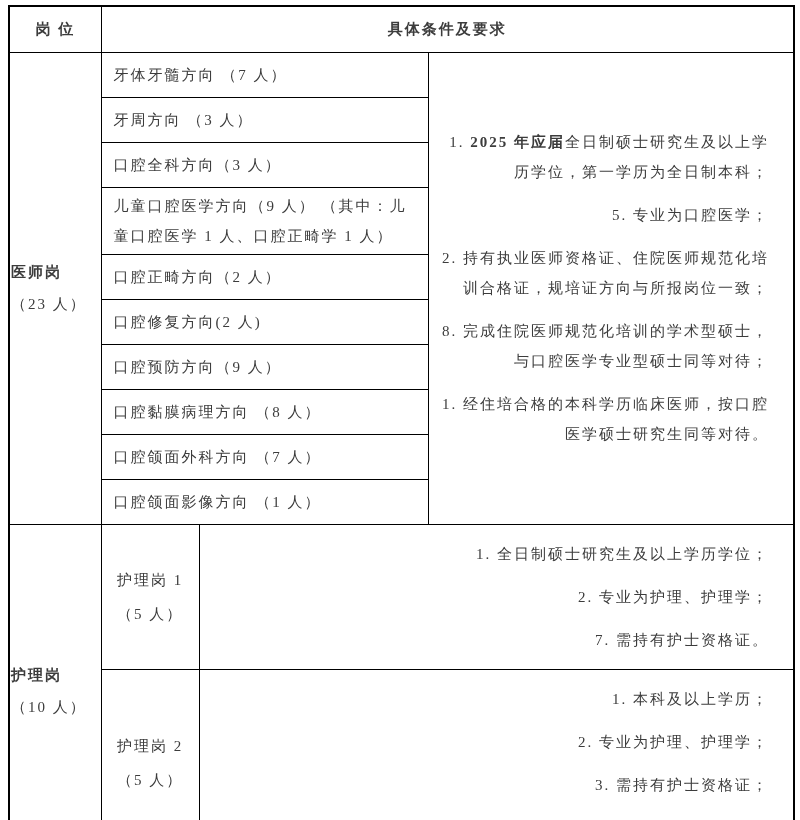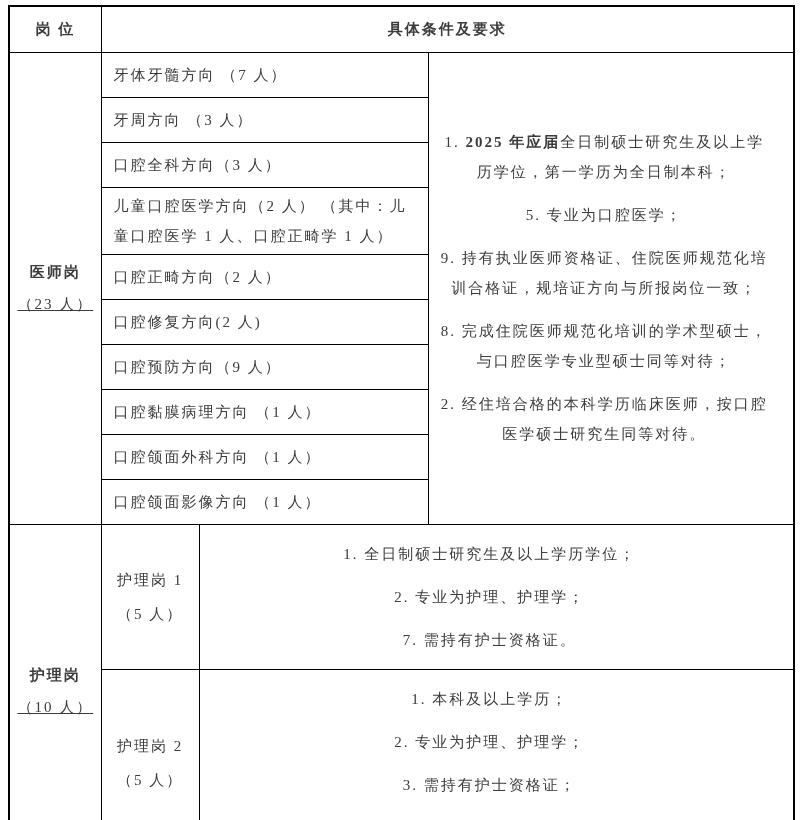--- a/index.html
+++ b/index.html
@@ -44,42 +44,40 @@
   tr.h-tall { height: 67px; }
   tr.h-nurse1 { height: 117px; }
   tr.h-nurse2 { height: 159px; }
 
   td.headcell {
     text-align: center;
     font-weight: bold;
     font-size: 16px;
   }
   td.postcell {
-    text-align: center;
   }
   td.postcell .post-title {
     font-weight: bold;
     display: block;
     line-height: 32px;
   }
   td.postcell .post-count {
     display: block;
     line-height: 32px;
-    text-decoration: underline;
   }
   td.dircell {
     padding-left: 12px;
     padding-right: 8px;
     text-align: left;
     margin-top: 28px;
   }
   td.reqcell {
     padding-left: 11px;
     padding-right: 24px;
-    text-align: center;
+    text-align: right;
   }
   td.reqcell p {
     margin: 13px 0;
     line-height: 30px;
   }
   .bold { font-weight: bold; }
   td.subpostcell {
     text-align: center;
   }
   td.subpostcell .sub-line {
@@ -107,48 +105,48 @@
 
     <tr class="h-std">
       <td class="postcell" rowspan="10">
         <span class="post-title">医师岗</span>
         <span class="post-count">（23 人）</span>
       </td>
       <td class="dircell" colspan="2">牙体牙髓方向 （7 人）</td>
       <td class="reqcell" rowspan="10">
         <p><span>1. </span><span class="bold">2025 年应届</span><span>全日制硕士研究生及以上学历学位，第一学历为全日制本科；</span></p>
         <p>5. 专业为口腔医学；</p>
-        <p>9. 持有执业医师资格证、住院医师规范化培训合格证，规培证方向与所报岗位一致；</p>
+        <p>2. 持有执业医师资格证、住院医师规范化培训合格证，规培证方向与所报岗位一致；</p>
         <p>8. 完成住院医师规范化培训的学术型硕士，与口腔医学专业型硕士同等对待；</p>
-        <p>2. 经住培合格的本科学历临床医师，按口腔医学硕士研究生同等对待。</p>
+        <p>1. 经住培合格的本科学历临床医师，按口腔医学硕士研究生同等对待。</p>
       </td>
     </tr>
     <tr class="h-std">
       <td class="dircell" colspan="2">牙周方向 （3 人）</td>
     </tr>
     <tr class="h-std">
       <td class="dircell" colspan="2">口腔全科方向（3 人）</td>
     </tr>
     <tr class="h-tall">
-      <td class="dircell" colspan="2">儿童口腔医学方向（2 人） （其中：儿童口腔医学 1 人、口腔正畸学 1 人）</td>
+      <td class="dircell" colspan="2">儿童口腔医学方向（9 人） （其中：儿童口腔医学 1 人、口腔正畸学 1 人）</td>
     </tr>
     <tr class="h-std">
       <td class="dircell" colspan="2">口腔正畸方向（2 人）</td>
     </tr>
     <tr class="h-std">
       <td class="dircell" colspan="2">口腔修复方向(2 人)</td>
     </tr>
     <tr class="h-std">
       <td class="dircell" colspan="2">口腔预防方向（9 人）</td>
     </tr>
     <tr class="h-std">
-      <td class="dircell" colspan="2">口腔黏膜病理方向 （1 人）</td>
+      <td class="dircell" colspan="2">口腔黏膜病理方向 （8 人）</td>
     </tr>
     <tr class="h-std">
-      <td class="dircell" colspan="2">口腔颌面外科方向 （1 人）</td>
+      <td class="dircell" colspan="2">口腔颌面外科方向 （7 人）</td>
     </tr>
     <tr class="h-std">
       <td class="dircell" colspan="2">口腔颌面影像方向 （1 人）</td>
     </tr>
 
     <tr class="h-nurse1">
       <td class="postcell" rowspan="2">
         <span class="post-title">护理岗</span>
         <span class="post-count">（10 人）</span>
       </td>

